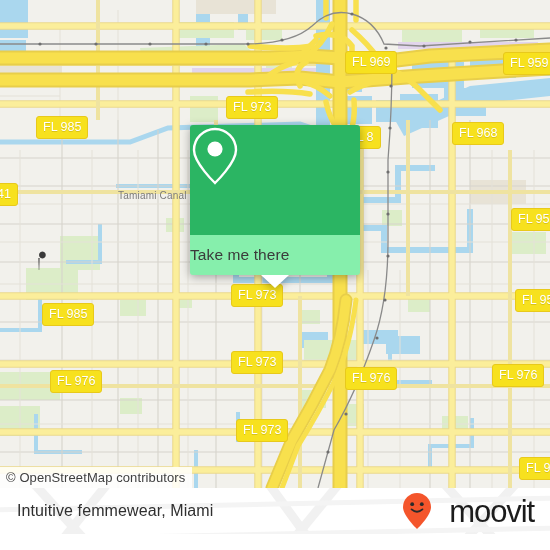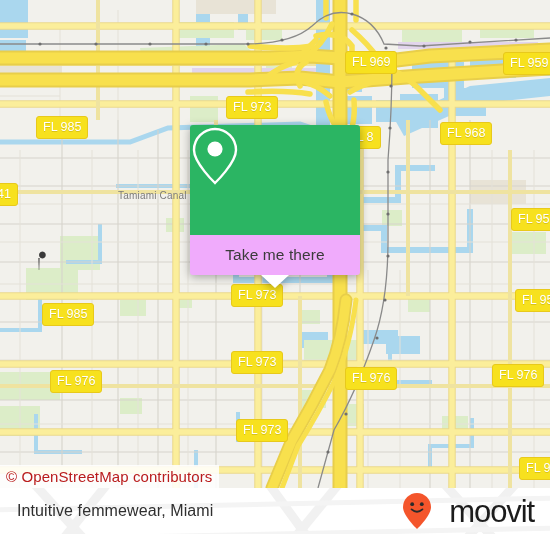--- a/index.html
+++ b/index.html
@@ -11,21 +11,21 @@
   #app{position:relative;width:550px;height:550px;overflow:hidden;background:#fff;}
 
   
   .map{position:absolute;left:0;top:0;width:550px;height:488px;overflow:hidden;background:#F2F1EC;}
   .map svg{position:absolute;left:0;top:0;}
 
   
   .attrib{
     position:absolute;left:0;bottom:0;
     background:rgba(255,255,255,.85);
-    font-size:15px;color:#b91c1c;
+    font-size:13px;color:#404040;
     padding:3px 7px 3px 6px;
     letter-spacing:.1px;
     white-space:nowrap;
   }
 
   
   .shield{
     position:absolute;
     background:#F7E11E;
     border:1.6px solid #E8C91B;
@@ -51,23 +51,23 @@
   .popup{
     position:absolute;left:190px;top:125px;width:170px;
     filter:drop-shadow(0 2px 5px rgba(0,0,0,.33));
   }
   .popup-head{
     height:110px;background:#2BB563;
     border-radius:3px 3px 0 0;
     display:flex;align-items:center;justify-content:center;
   }
   .popup-body{
-    background:#f0abfc;height:40px;
+    background:#86efac;height:40px;
     border-radius:0 0 3px 3px;
-    display:flex;align-items:center;justify-content:center;
+    display:flex;align-items:center;justify-content:flex-start;
   }
   .popup-body span{font-size:15.5px;color:#3b3b3b;letter-spacing:.1px;}
   .popup-tail{
     position:absolute;left:50%;transform:translateX(-50%);
     top:150px;width:0;height:0;
     border-left:14px solid transparent;
     border-right:14px solid transparent;
     border-top:13px solid #ffffff;
   }
 
@@ -333,21 +333,21 @@
       </g>
     </svg>
 
     <div class="place-label" style="left:118px;top:190px;">Tamiami Canal</div>
 
     <div id="shield-layer">
         <div class="shield" style="left: 345px; top: 51px;">FL 969</div>
         <div class="shield" style="left: 503px; top: 52px;">FL 959</div>
         <div class="shield" style="left: 226px; top: 96px;">FL 973</div>
         <div class="shield" style="left: 36px; top: 116px;">FL 985</div>
-        <div class="shield" style="left: 440px; top: 122px;">FL 968</div>
+        <div class="shield" style="left: 452px; top: 122px;">FL 968</div>
         <div class="shield" style="left: 342px; top: 126px;">FL 8</div>
         <div class="shield" style="left: -10px; top: 183px;">41</div>
         <div class="shield" style="left: 511px; top: 208px;">FL 959</div>
         <div class="shield" style="left: 231px; top: 284px;">FL 973</div>
         <div class="shield" style="left: 42px; top: 303px;">FL 985</div>
         <div class="shield" style="left: 515px; top: 289px;">FL 959</div>
         <div class="shield" style="left: 231px; top: 351px;">FL 973</div>
         <div class="shield" style="left: 50px; top: 370px;">FL 976</div>
         <div class="shield" style="left: 345px; top: 367px;">FL 976</div>
         <div class="shield" style="left: 492px; top: 364px;">FL 976</div>

